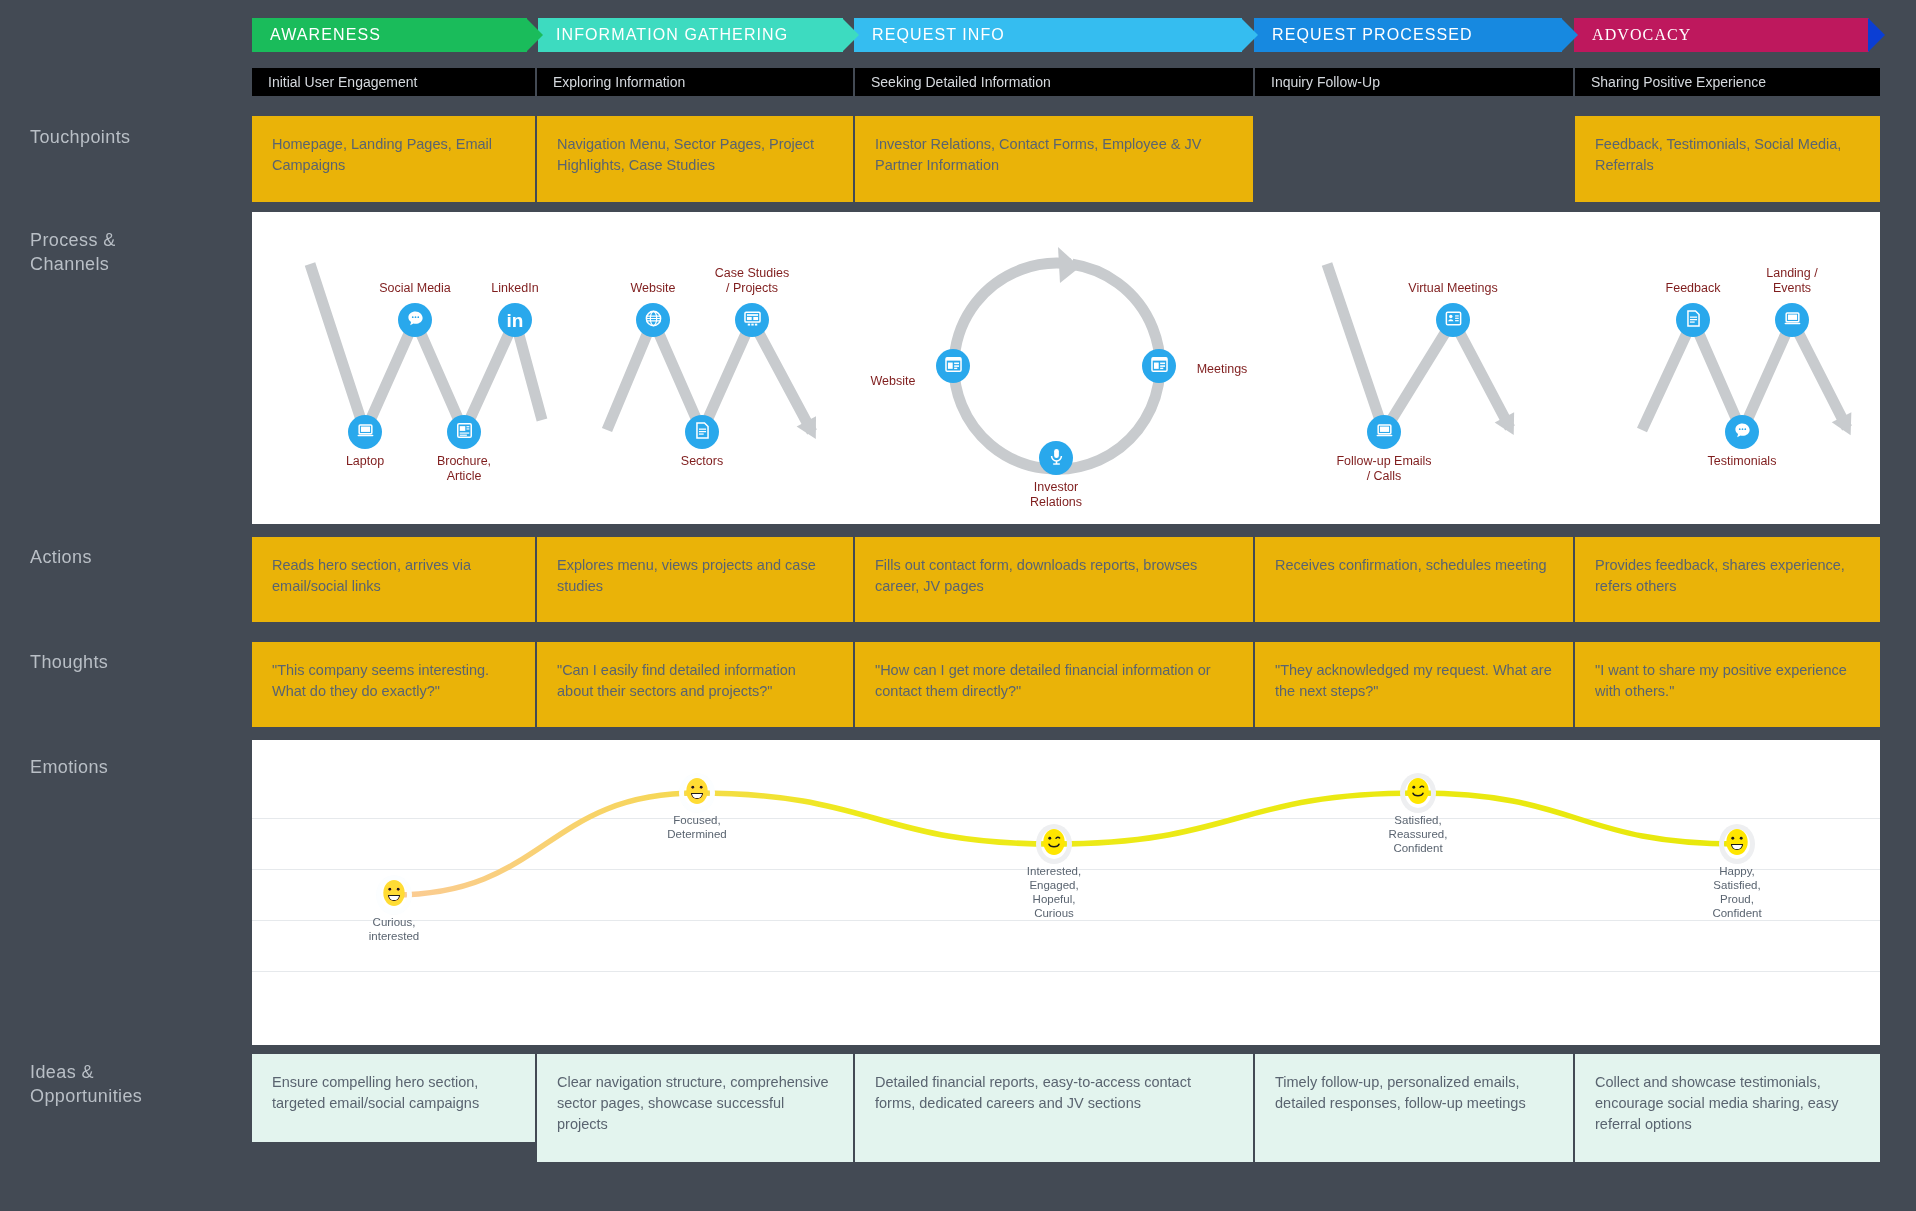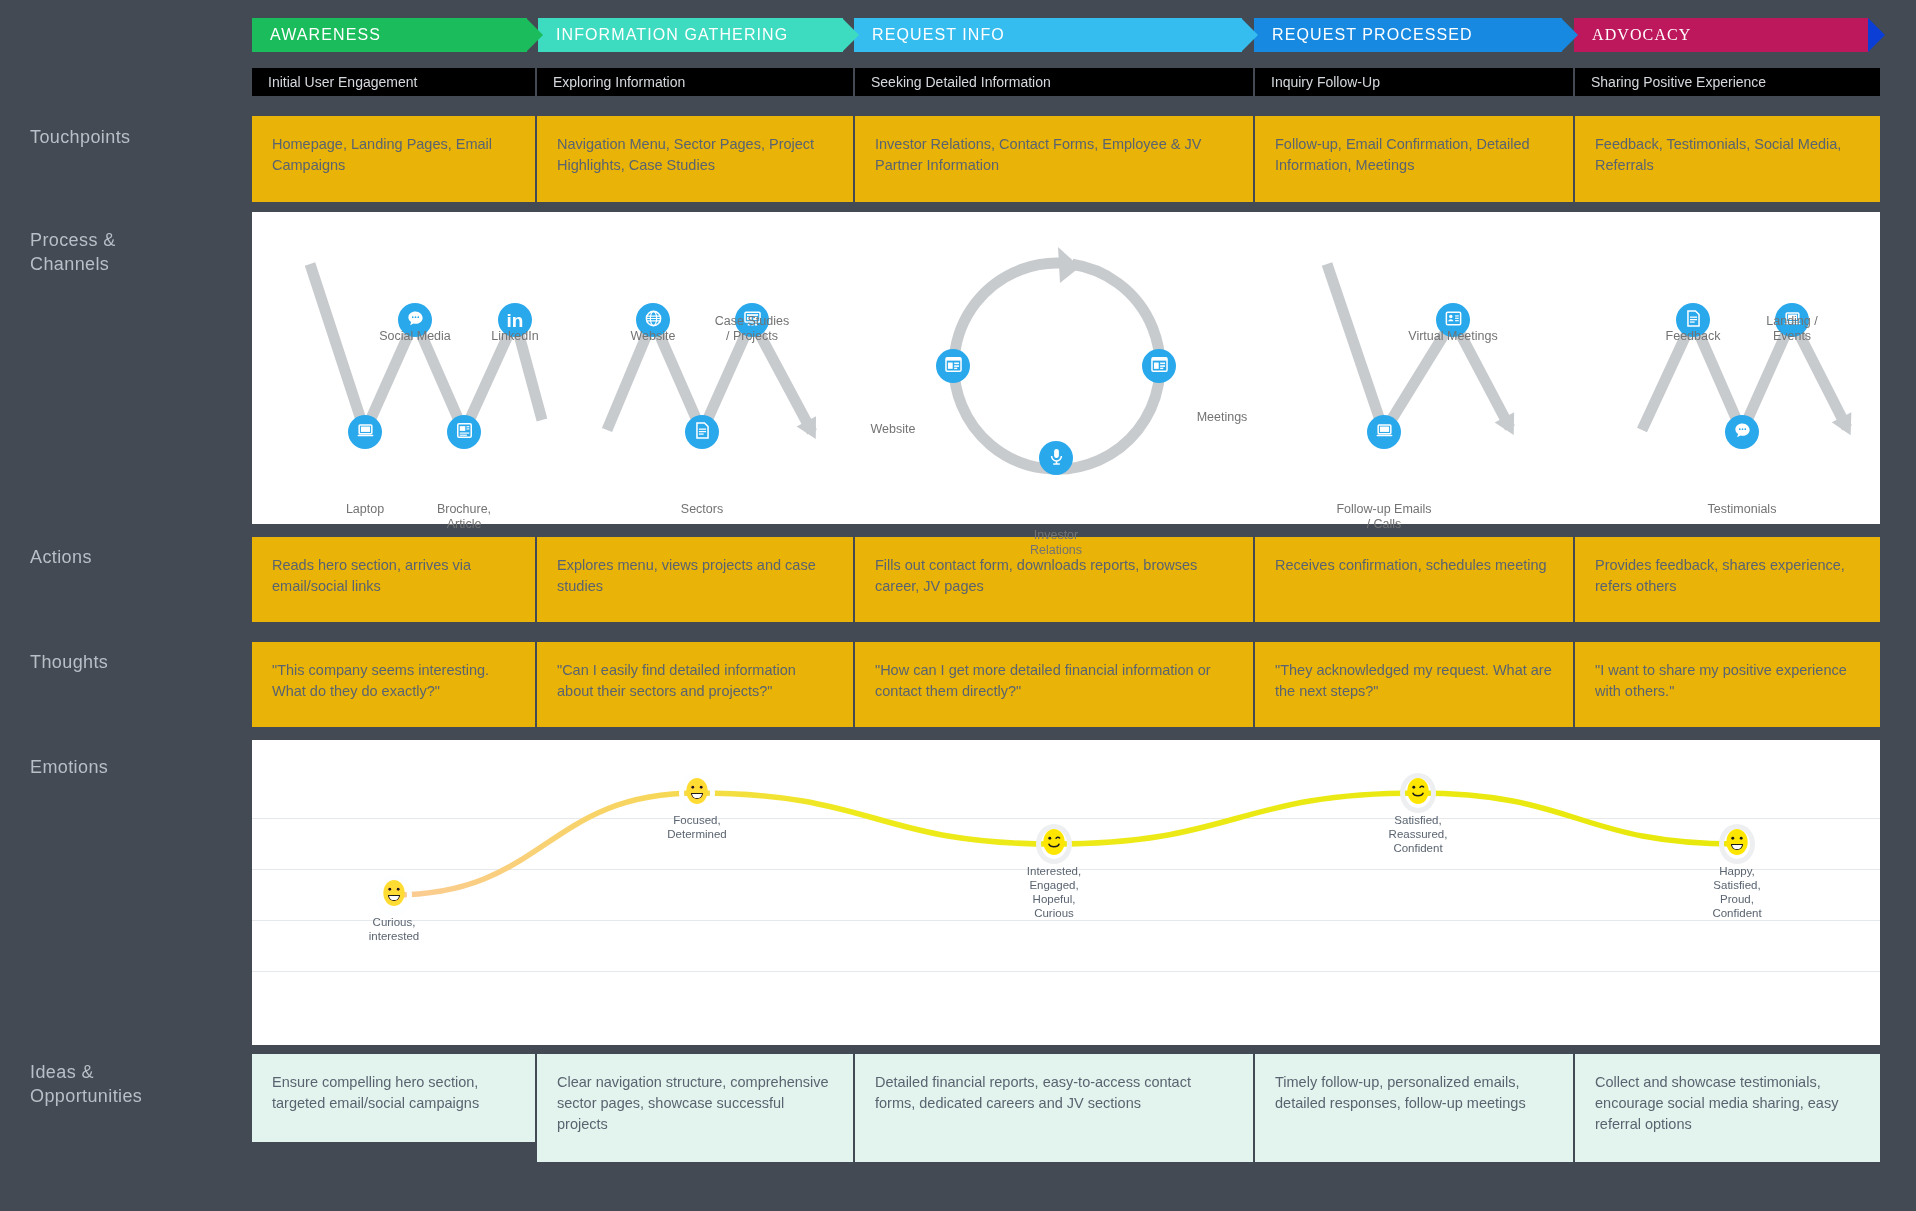--- a/index.html
+++ b/index.html
@@ -55,24 +55,23 @@
     font-size: 14.5px; line-height: 21px;
     padding: 18px 20px 14px 20px;
   }
   .card.idea { background: #e3f4ee; }
 
   
   .band { position: absolute; left: 252px; background: #fff; }
 
   
   .proc-label {
-    position: absolute; color: #737373; font-size: 12.5px;
+    position: absolute; color: #7f1d1d; font-size: 12.5px;
     line-height: 15px; text-align: center; white-space: pre-line;
     transform: translateX(-50%);
-    margin-top: 48px;
   }
   .node {
     position: absolute; width: 34px; height: 34px; border-radius: 50%;
     background: #29a8ec; transform: translate(-50%,-50%);
     display: flex; align-items: center; justify-content: center;
   }
   .node svg { width: 19px; height: 19px; fill: #fff; }
   .node .li { color: #fff; font-size: 19px; font-weight: bold;
               font-family: "Liberation Sans", sans-serif; line-height: 1; }
 
@@ -129,21 +128,20 @@
 
     <div class="subbar c0">Initial User Engagement</div>
     <div class="subbar c1">Exploring Information</div>
     <div class="subbar c2">Seeking Detailed Information</div>
     <div class="subbar c3">Inquiry Follow-Up</div>
     <div class="subbar c4">Sharing Positive Experience</div>
 
     <div class="card c0" style="top:116px;height:86px">Homepage, Landing Pages, Email Campaigns</div>
     <div class="card c1" style="top:116px;height:86px">Navigation Menu, Sector Pages, Project Highlights, Case Studies</div>
     <div class="card c2" style="top:116px;height:86px">Investor Relations, Contact Forms, Employee &amp; JV Partner Information</div>
-    <div class="card c3" style="top:116px;height:86px">Follow-up, Email Confirmation, Detailed Information, Meetings</div>
     <div class="card c4" style="top:116px;height:86px">Feedback, Testimonials, Social Media, Referrals</div>
 
     <div class="card c0" style="top:537px;height:85px">Reads hero section, arrives via email/social links</div>
     <div class="card c1" style="top:537px;height:85px">Explores menu, views projects and case studies</div>
     <div class="card c2" style="top:537px;height:85px">Fills out contact form, downloads reports, browses career, JV pages</div>
     <div class="card c3" style="top:537px;height:85px">Receives confirmation, schedules meeting</div>
     <div class="card c4" style="top:537px;height:85px">Provides feedback, shares experience, refers others</div>
 
     <div class="card c0" style="top:642px;height:85px">"This company seems interesting. What do they do exactly?"</div>
     <div class="card c1" style="top:642px;height:85px">"Can I easily find detailed information about their sectors and projects?"</div>

